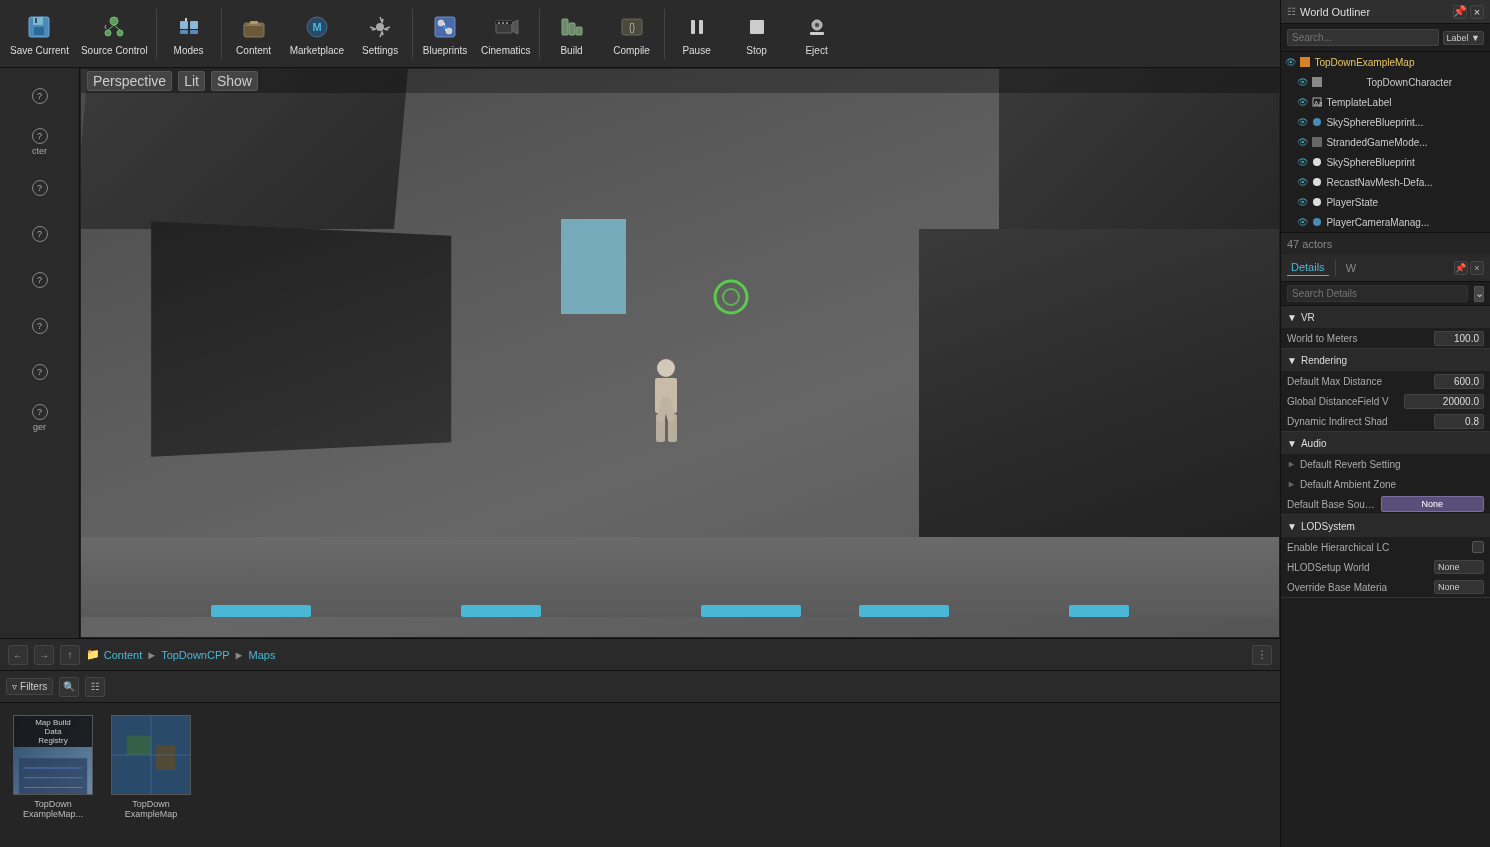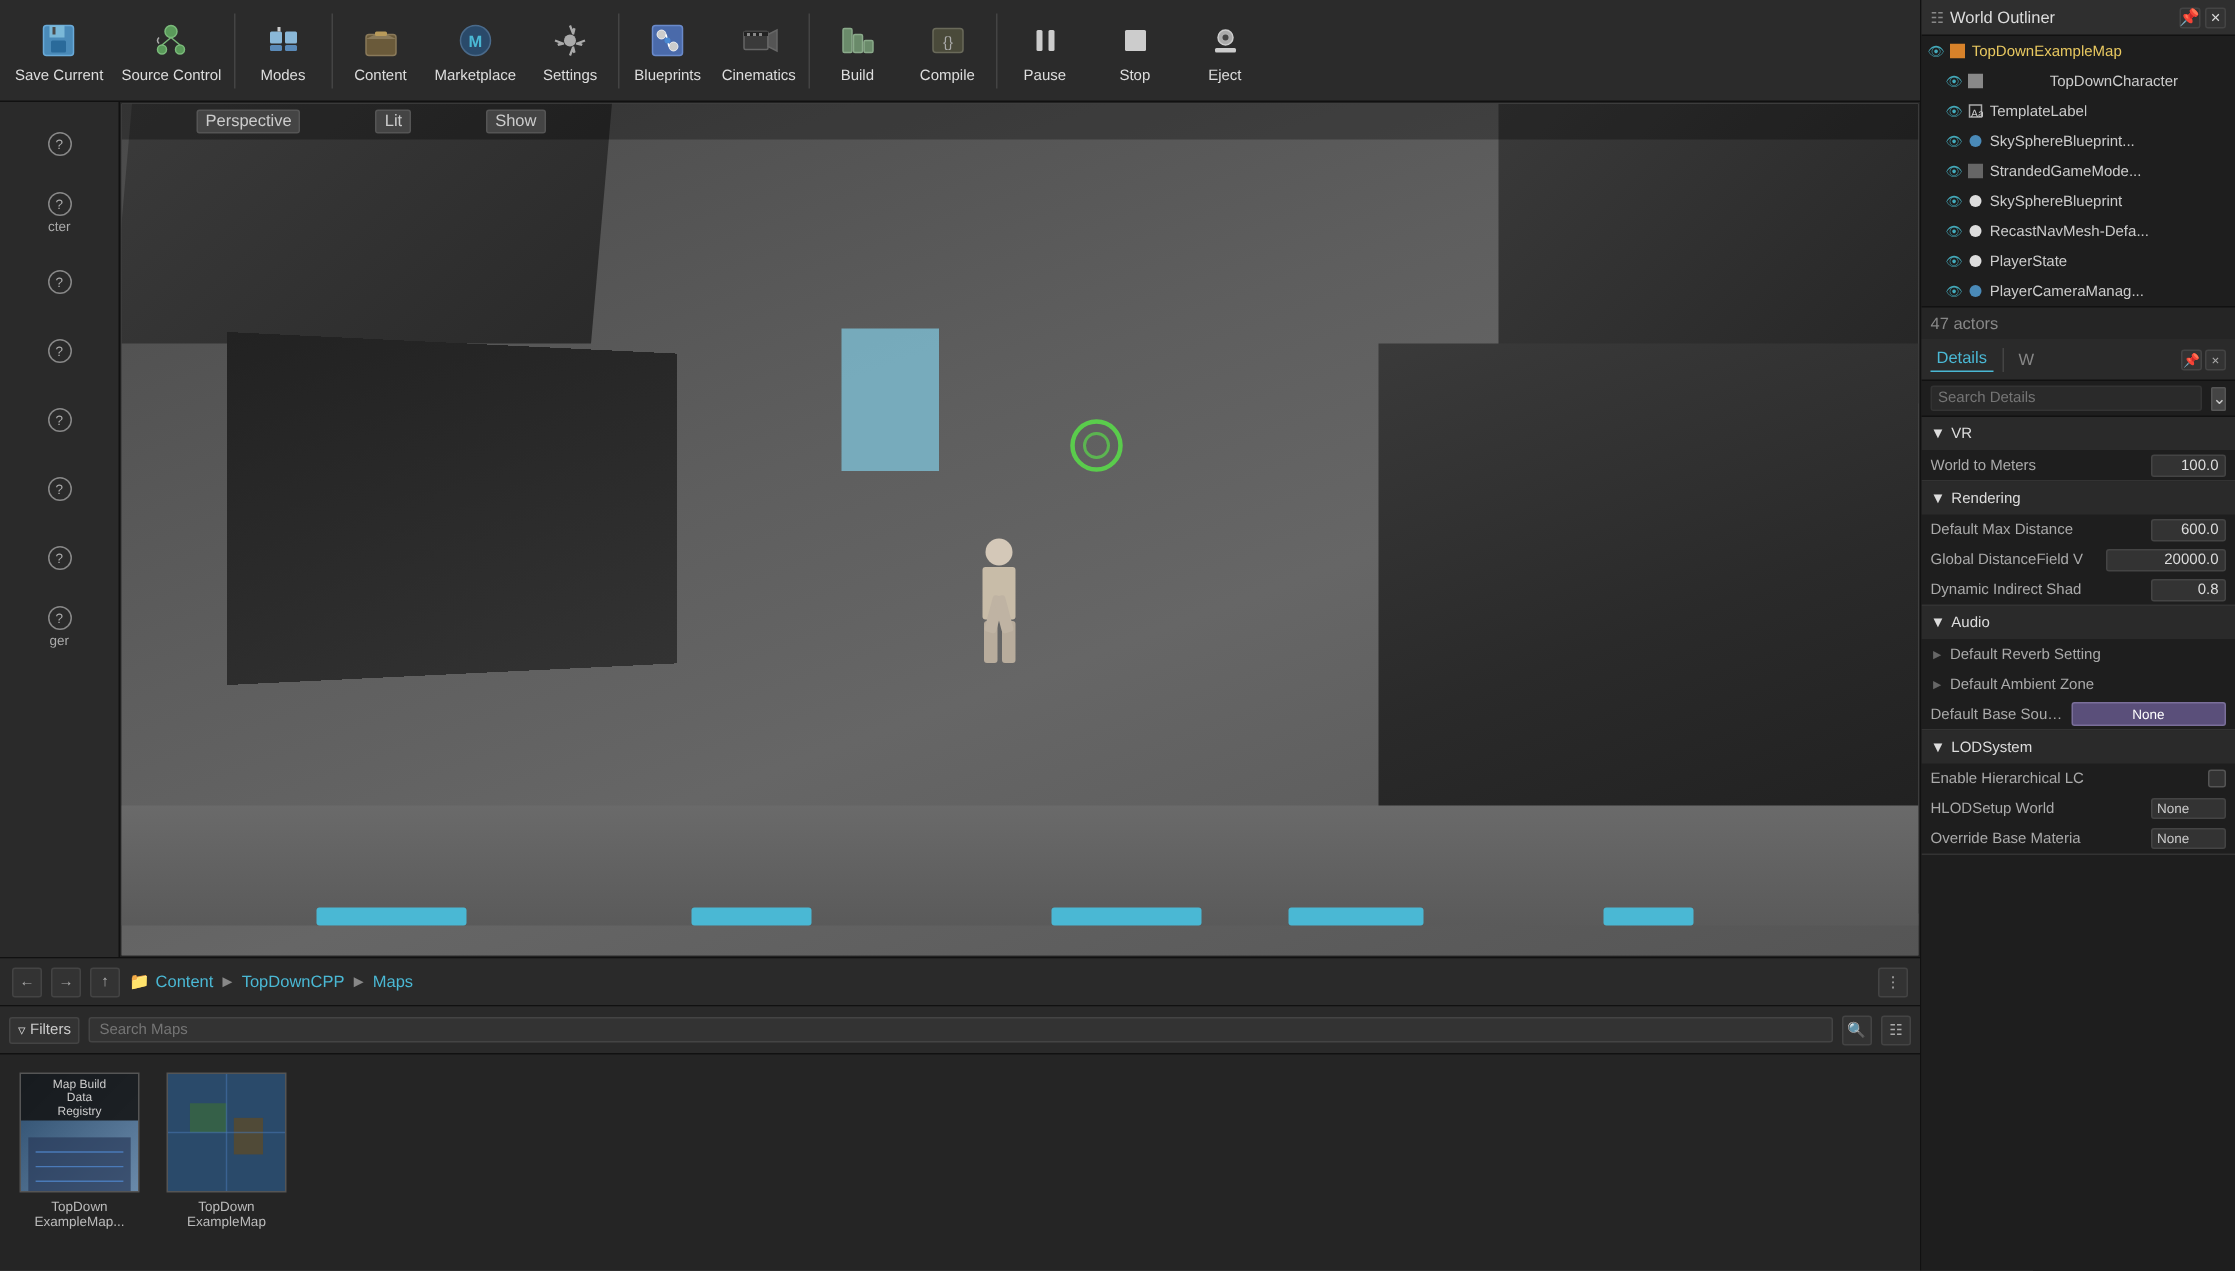--- a/index.html
+++ b/index.html
@@ -177,25 +177,24 @@
       background: rgba(0,0,0,0.3);
       display: flex;
       align-items: center;
       padding: 0 6px;
       gap: 6px;
     }
     .vp-btn {
       background: #444;
       border: 1px solid #555;
       color: #ccc;
-      font-size: 11px;
+      font-size: 14px;
       padding: 1px 5px;
       border-radius: 2px;
       cursor: pointer;
-      margin-left: 44px;
     }
 
     
     #content-browser {
       position: absolute;
       left: 0;
       top: calc(68px + 570px);
       width: 1280px;
       height: calc(847px - 68px - 570px);
       background: #252525;
@@ -768,21 +767,20 @@
     <div style="margin-left:auto;">
       <div class="cb-nav-btn">⋮</div>
     </div>
   </div>
 
   <div class="filters-bar">
     <div class="filter-btn">
       <span>▿</span>
       <span>Filters</span>
     </div>
-    <input class="search-input" type="text" placeholder="Search Maps" style="">
     <div class="cb-nav-btn">🔍</div>
     <div class="cb-nav-btn">☷</div>
   </div>
 
   <div class="cb-main-area">
 
     <div class="cb-assets">
 
       <div class="asset-item">
         <div class="asset-thumb asset-thumb-map">
@@ -817,20 +815,26 @@
 
   <div class="panel-header">
     <span class="panel-header-icon">☷</span>
     <span>World Outliner</span>
     <div style="margin-left:auto; display:flex; gap:3px;">
       <div style="width:14px;height:14px;background:#333;border:1px solid #444;border-radius:2px;cursor:pointer;display:flex;align-items:center;justify-content:center;">📌</div>
       <div style="width:14px;height:14px;background:#333;border:1px solid #444;border-radius:2px;cursor:pointer;display:flex;align-items:center;justify-content:center;">×</div>
     </div>
   </div>
 
+  <div class="outliner-search">
+    <input type="text" style="flex: 1 1 0%; background: rgb(51, 51, 51); border: 1px solid rgb(68, 68, 68); color: rgb(204, 204, 204); font-size: 10px; padding: 2px 4px; border-radius: 2px;" placeholder="Search...">
+    <div class="label-dropdown">
+      <span>Label</span> ▼
+    </div>
+  </div>
 
   <div class="outliner-list">
 
     <div class="outliner-item">
       <span class="outliner-eye">👁</span>
       <svg width="10" height="10">
           <rect width="10" height="10" fill="#d8822a"></rect>
         </svg>
       <span style="font-size:10px;color:#e8c860;overflow:hidden;text-overflow:ellipsis;white-space:nowrap;">TopDownExampleMap</span>
     </div>

